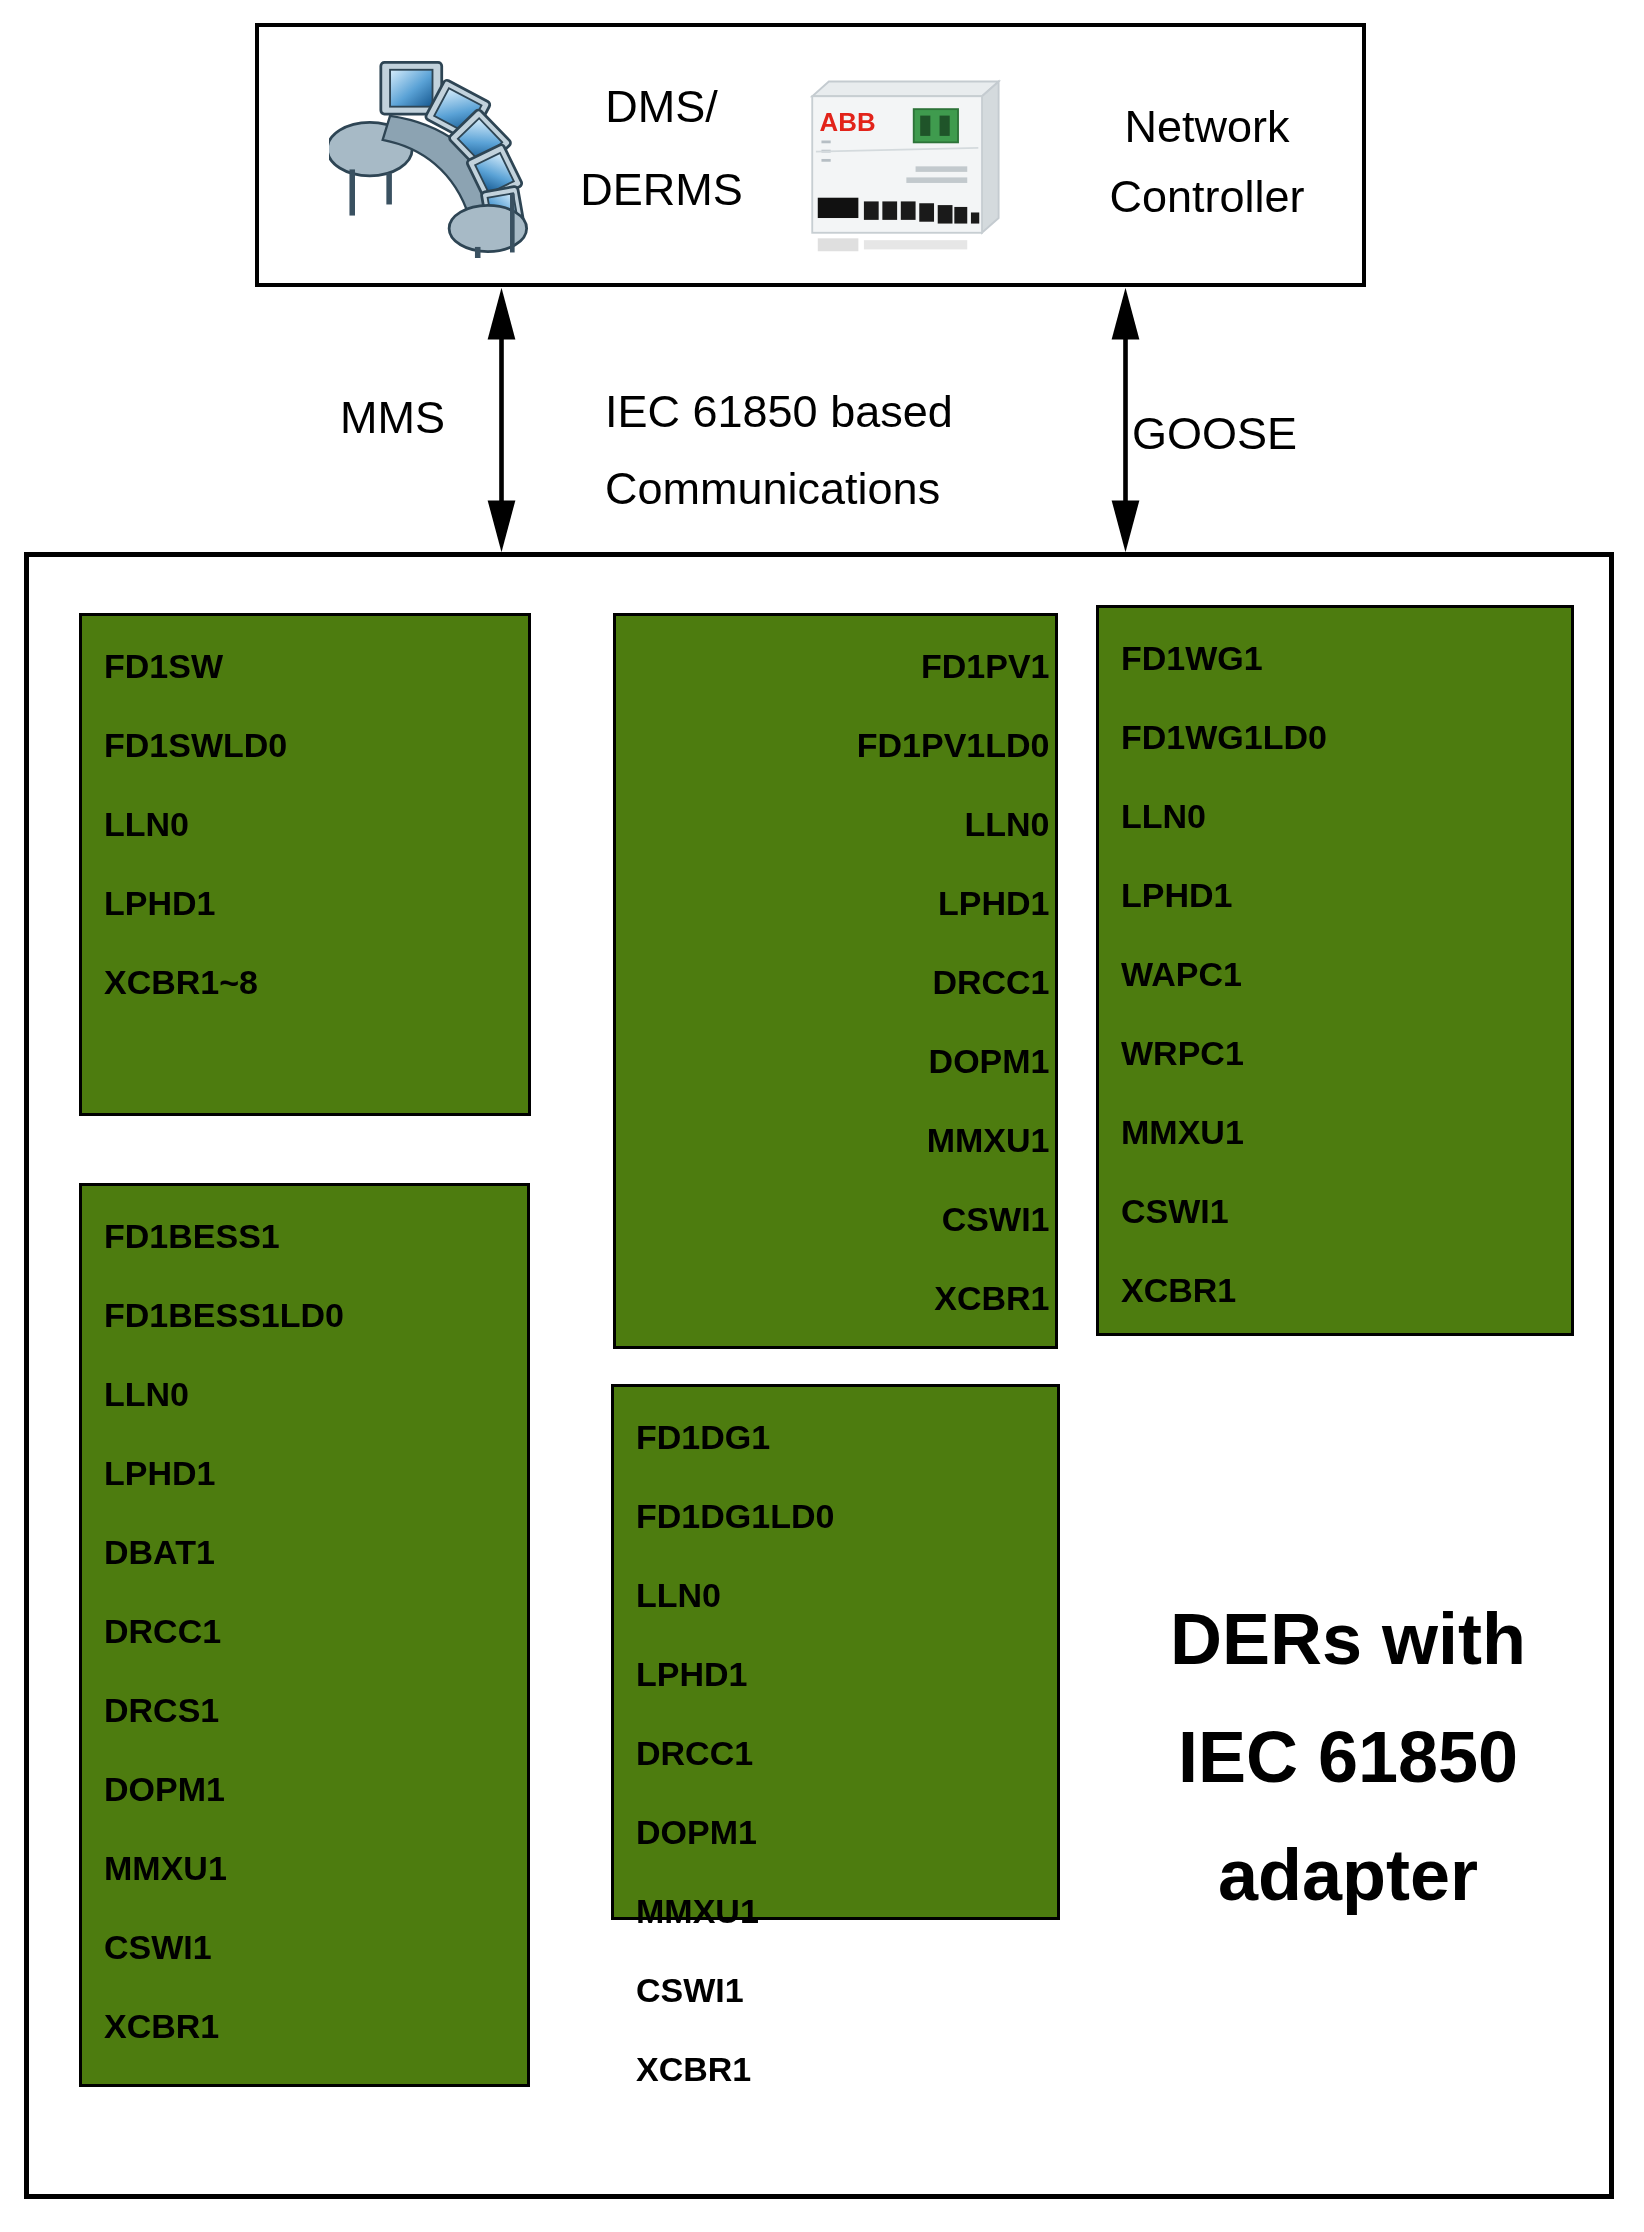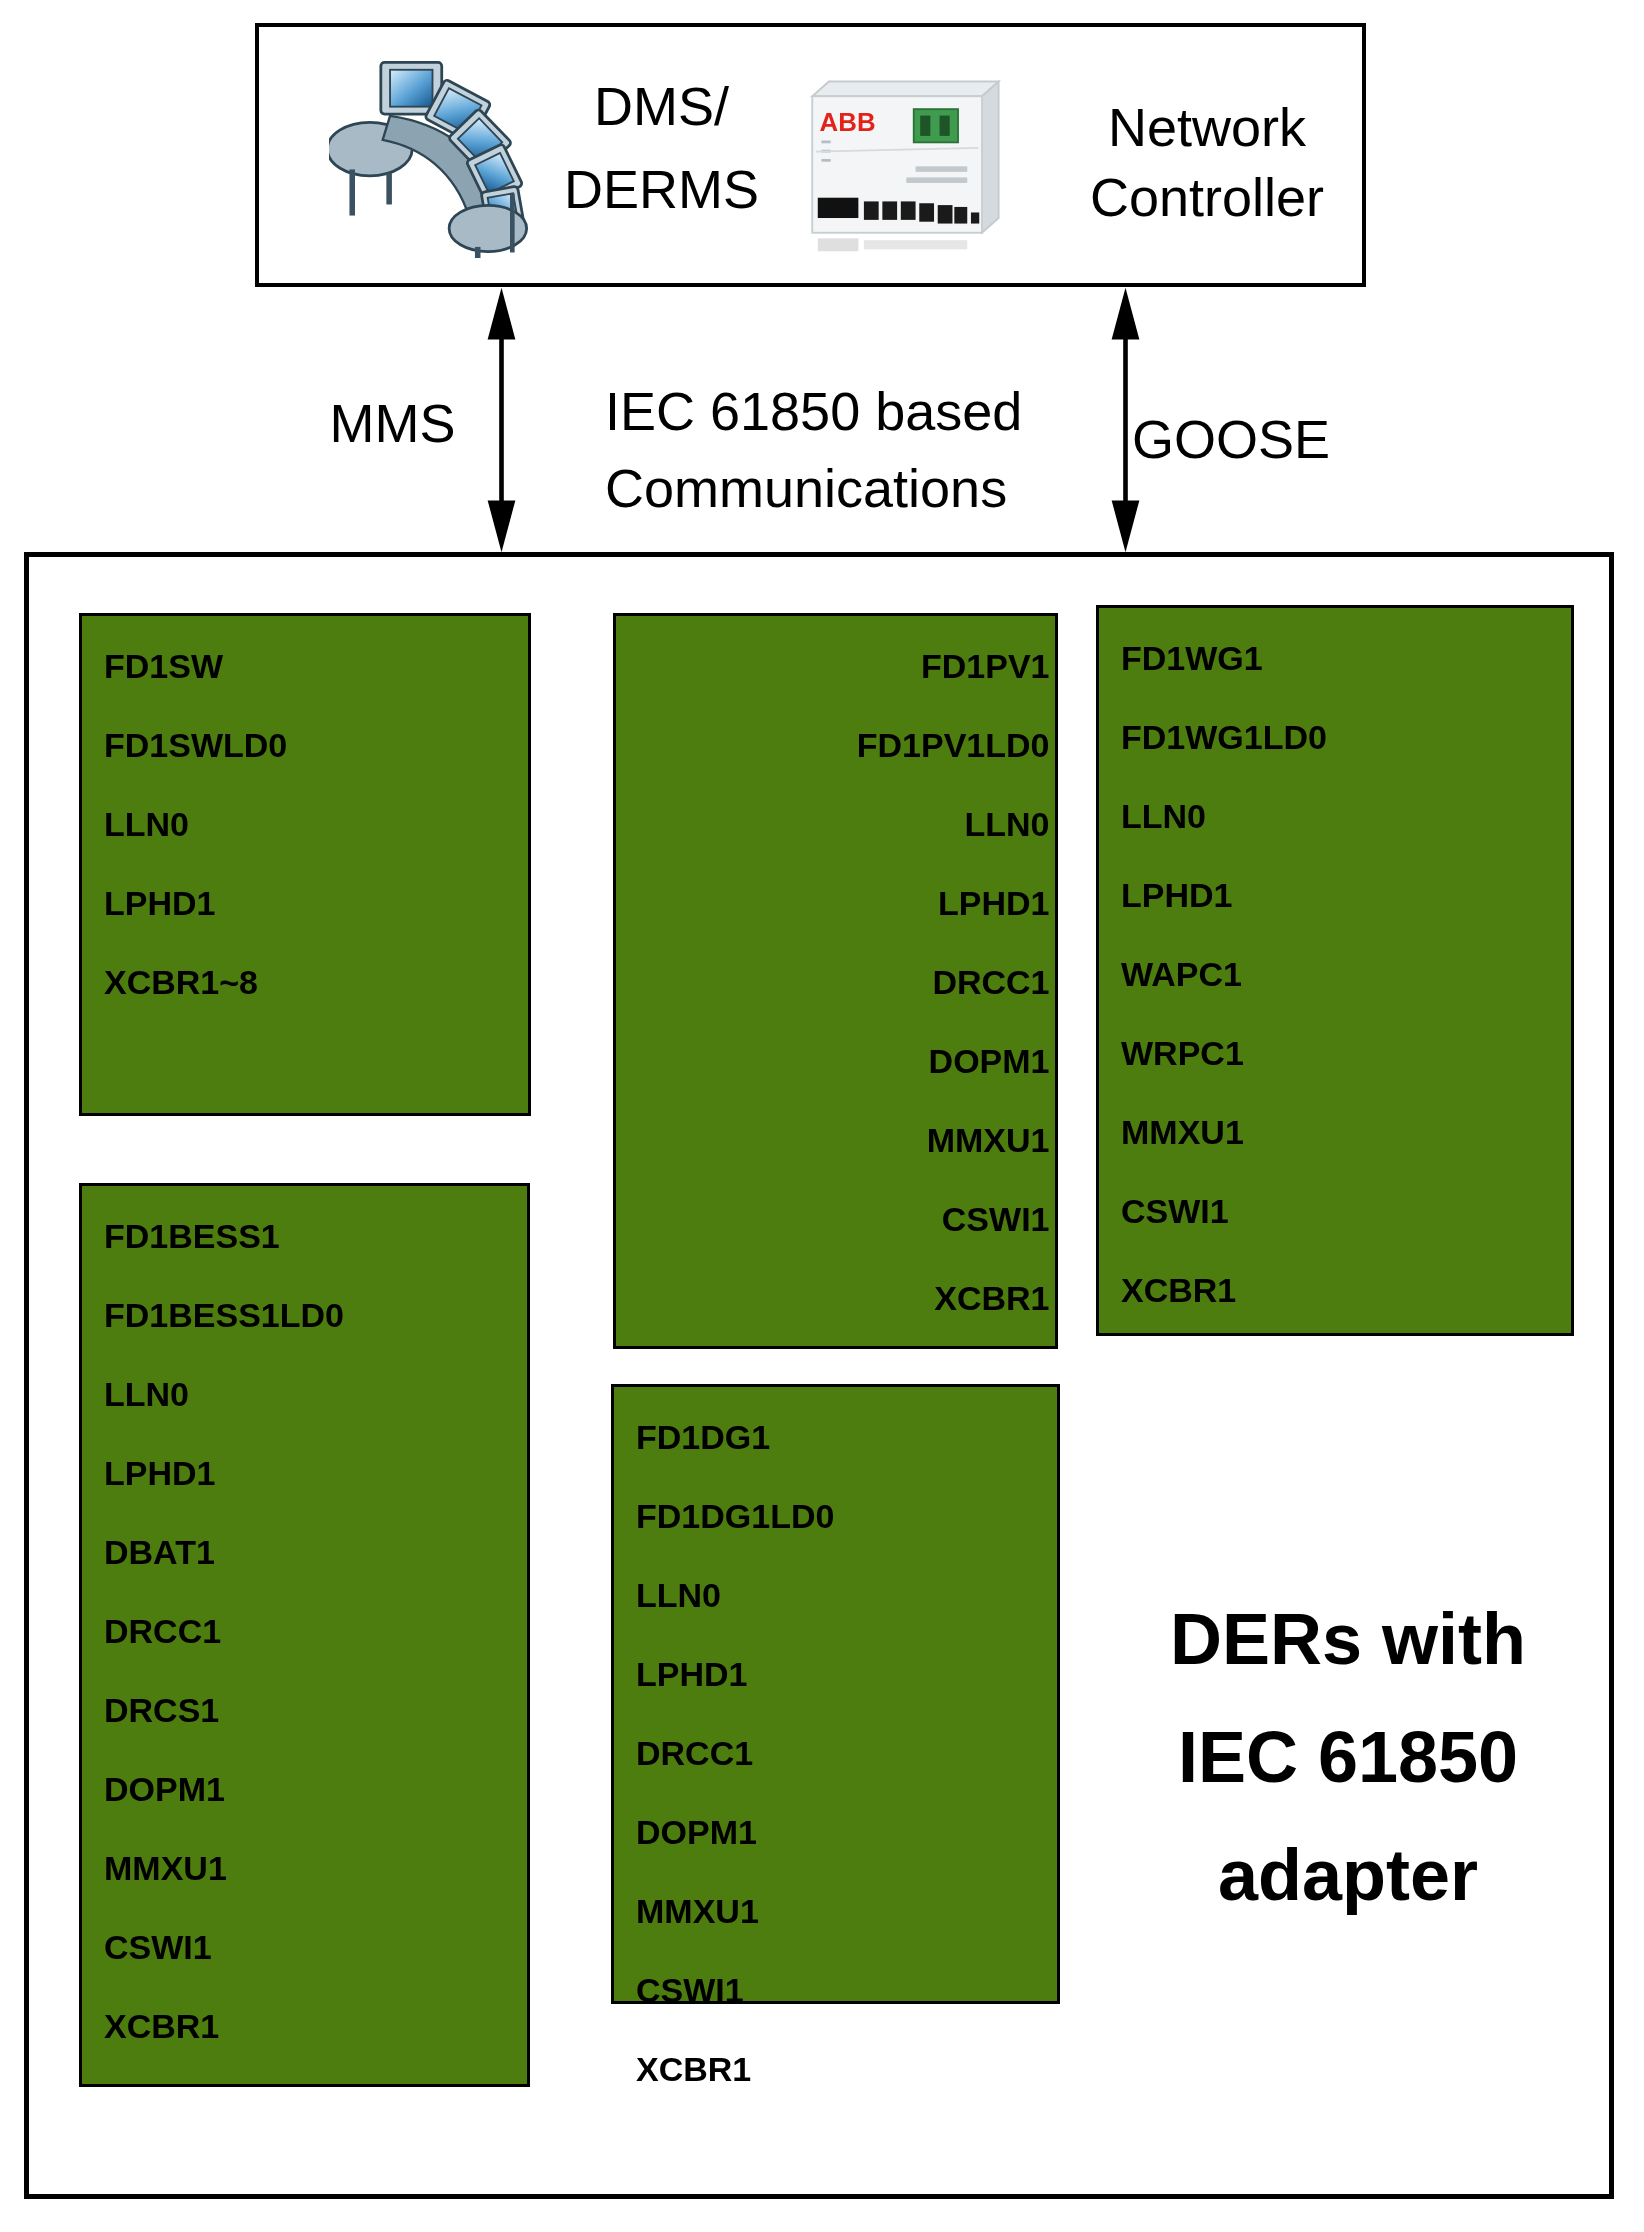--- a/index.html
+++ b/index.html
@@ -12,22 +12,22 @@
   .big-box  { left:24px;  top:552px; width:1590px; height:1647px; border:5.5px solid #000; }
   .node-box {
     position:absolute; box-sizing:border-box; border:3.7px solid #000; background:#4d7c0f;
     font-weight:bold; font-size:34px; line-height:79px;
     padding:11px 5.5px 3.7px 22px; white-space:nowrap;
   }
   .node-box.b1 { left:79px;   top:613px;  width:452px; height:503px; }
   .node-box.b2 { left:613px;  top:613px;  width:445px; height:736px;text-align:right; }
   .node-box.b3 { left:1096px; top:605px;  width:478px; height:731px; }
   .node-box.b4 { left:79px;   top:1183px; width:451px; height:904px; }
-  .node-box.b5 { left:611px;  top:1384px; width:449px; height:620px; }
-  .lbl { position:absolute; font-size:54px; }
+  .node-box.b5 { left:611px;  top:1384px; width:449px; height:536px; }
+  .lbl { position:absolute; font-size:45px; }
   .dms-label   { left:546px;  top:65px;  width:231px; line-height:83px; text-align:center; }
   .nc-label    { left:1048px; top:92px; width:318px; line-height:70px; text-align:center; }
   .mms-label   { left:305px;  top:392px; width:175px; text-align:center; }
   .iec-label   { left:605px;  top:373px; width:484px; line-height:77px; }
   .goose-label { left:1132px; top:408px; width:212px; text-align:left; }
   .caption {
     position:absolute; left:1071px; top:1580px; width:554px;
     font-size:72px; line-height:118px; text-align:center; font-weight:bold;
   }
   .arrow { position:absolute; width:41px; height:268px; }

